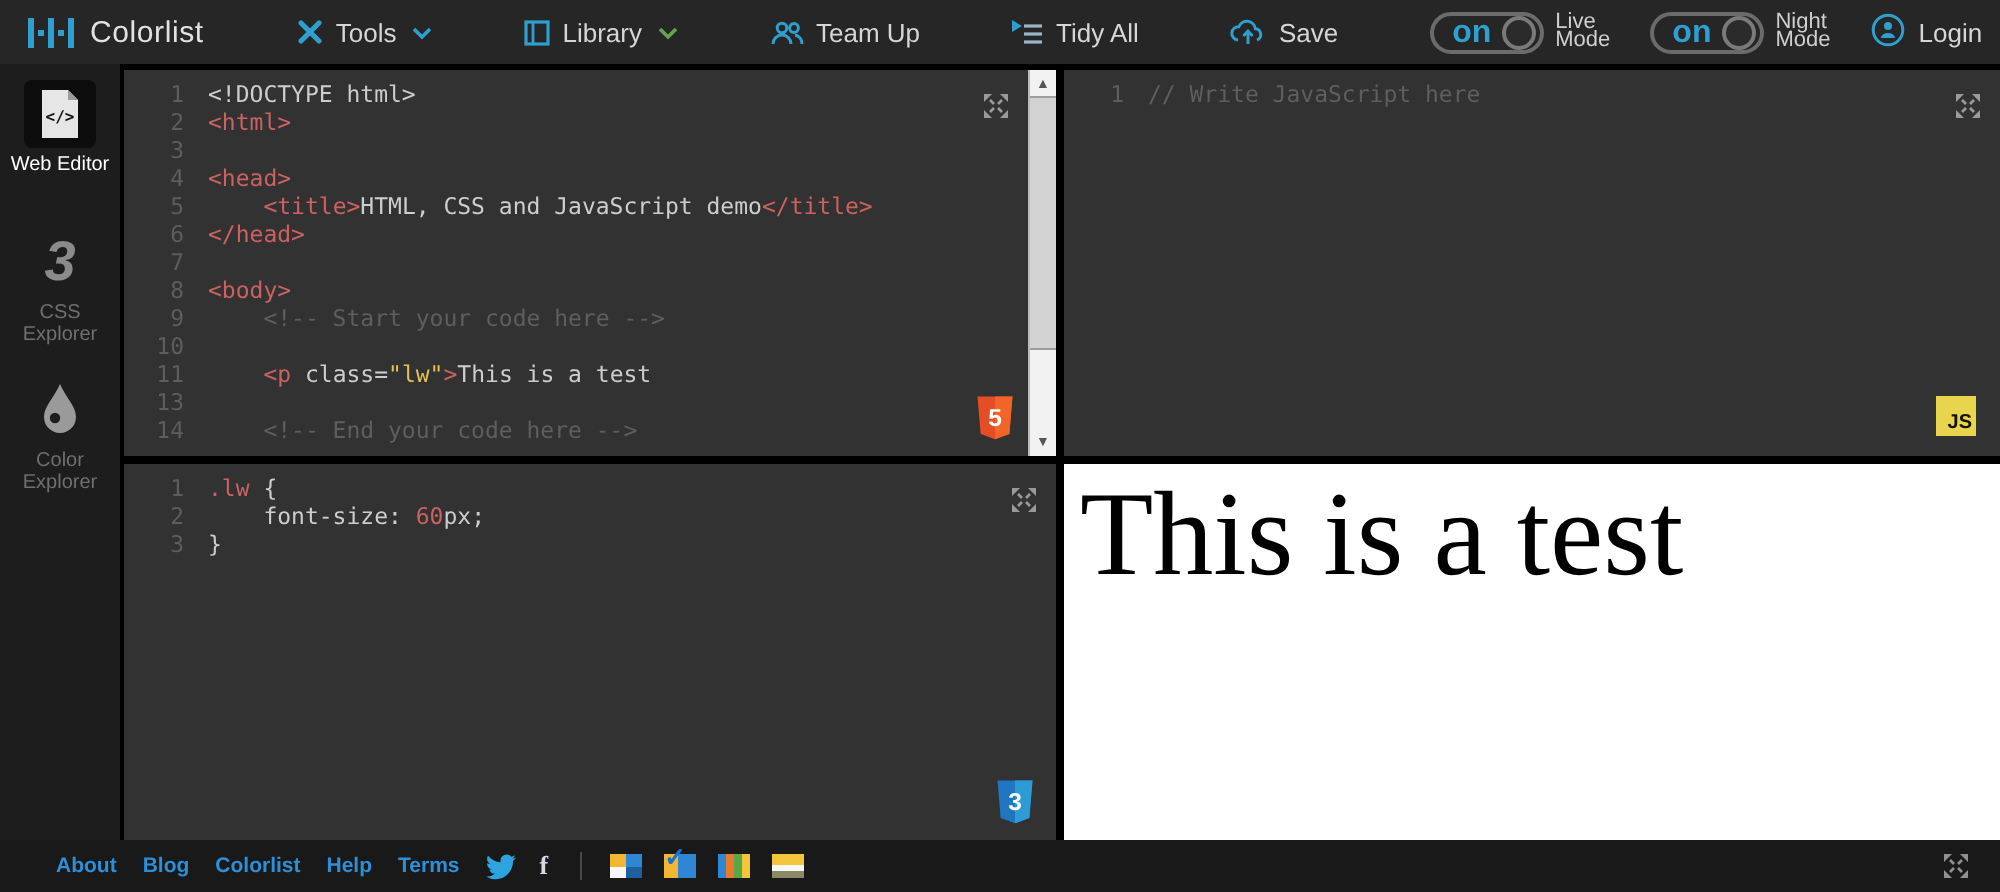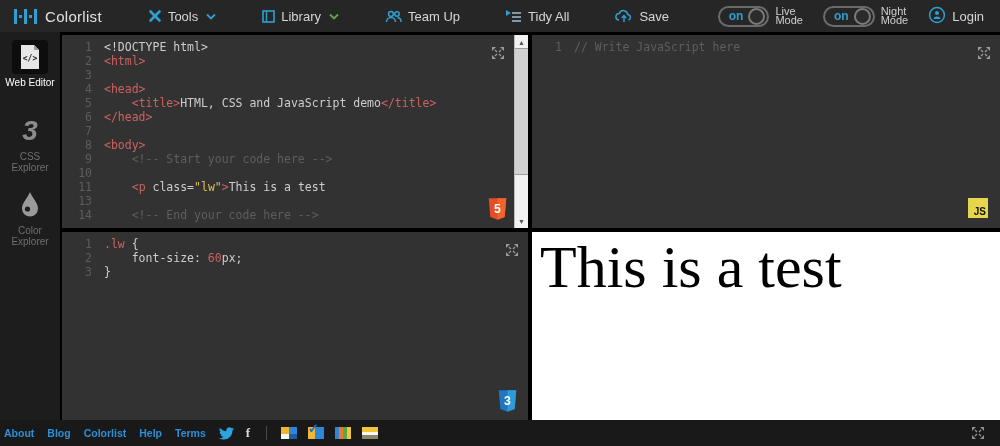--- a/index.html
+++ b/index.html
@@ -13,21 +13,21 @@
   .logo-icon .dot{width:3px;height:3px;background:#2f9fd0;display:inline-block;}
   .logo-text{color:#e2e2e2;font-size:15px;letter-spacing:.3px;}
   .menu{display:flex;align-items:center;margin-left:46px;}
   .menu-item{display:flex;align-items:center;gap:6px;margin-right:46px;cursor:pointer;white-space:nowrap;}
   .menu-item svg{display:block;}
   .chev{margin-left:2px;}
   .right-group{margin-left:auto;display:flex;align-items:center;gap:20px;margin-right:16px;}
   .toggle{display:flex;align-items:center;gap:6px;}
   .pill{display:flex;align-items:center;gap:5px;border:2px solid #6b6b6b;border-radius:12px;
     height:17px;padding:0 2px 0 9px;}
-  .pill .on-txt{color:#2f9fd0;font-weight:bold;font-size:12px;line-height:11px;}
+  .pill .on-txt{color:#2f9fd0;font-weight:bold;font-size:16px;line-height:11px;}
   .knob{width:13px;height:13px;border:2px solid #7a7a7a;border-radius:50%;background:#2b2b2b;}
   .toggle-label{font-size:11px;line-height:9px;color:#cfcfcf;}
   .login{display:flex;align-items:center;gap:6px;cursor:pointer;}
 
   
   .main{display:flex;height:388px;background:#000;}
   .side{width:60px;background:#1d1d1d;padding-top:8px;box-sizing:border-box;}
   .side-item{height:72px;display:flex;flex-direction:column;align-items:center;cursor:pointer;margin-bottom:2px;}
   .icon-tile{width:36px;height:34px;display:flex;align-items:center;justify-content:center;border-radius:4px;}
   .side-item.active .icon-tile{background:#0d0d0d;}
@@ -62,21 +62,21 @@
   .scrollbar{position:absolute;top:0;right:0;bottom:0;width:13px;background:#f2f2f2;border-left:1px solid #bdbdbd;}
   .sb-arrow{position:absolute;left:0;right:0;height:12px;display:flex;align-items:center;justify-content:center;
     color:#555;font-size:7px;line-height:7px;}
   .sb-up{top:1px;} .sb-down{bottom:1px;}
   .sb-thumb{position:absolute;left:0px;right:0px;top:13px;height:125px;background:#d2d2d2;
     border-top:1px solid #9d9d9d;border-bottom:1px solid #9d9d9d;}
 
   .preview-text{font-family:"Liberation Serif",serif;font-size:60px;color:#000;padding:2px 0 0 8px;line-height:1.1;}
 
   
-  .footer{height:26px;background:#191919;display:flex;align-items:center;padding:0 4px;box-sizing:border-box;position:relative;}
+  .footer{height:26px;background:#191919;display:flex;align-items:center;padding:0 28px;box-sizing:border-box;position:relative;}
   .footer a{color:#2d8fd8;font-size:10.5px;font-weight:bold;text-decoration:none;margin-right:13px;}
   .f-icon{margin-right:12px;display:inline-flex;align-items:center;}
   .fb{color:#d3dae6;font-weight:bold;font-size:13px;font-family:"Liberation Serif",serif;}
   .f-div{width:1px;height:14px;background:#4a4a4a;margin:0 14px 0 4px;}
   .mini-logo{width:16px;height:12px;margin-right:11px;display:inline-block;position:relative;}
   .ml1{background:linear-gradient(90deg,#f2b632 50%,#2e86d4 50%),linear-gradient(#fff,#fff);}
   .ml1{background:
     linear-gradient(180deg,#f2b632 55%,#f7f7f7 55%) left/50% 100% no-repeat,
     linear-gradient(180deg,#2e86d4 55%,#1f5f9e 55%) right/50% 100% no-repeat;}
   .ml2{background:linear-gradient(90deg,#f2b632 45%,#2e86d4 45%);}

